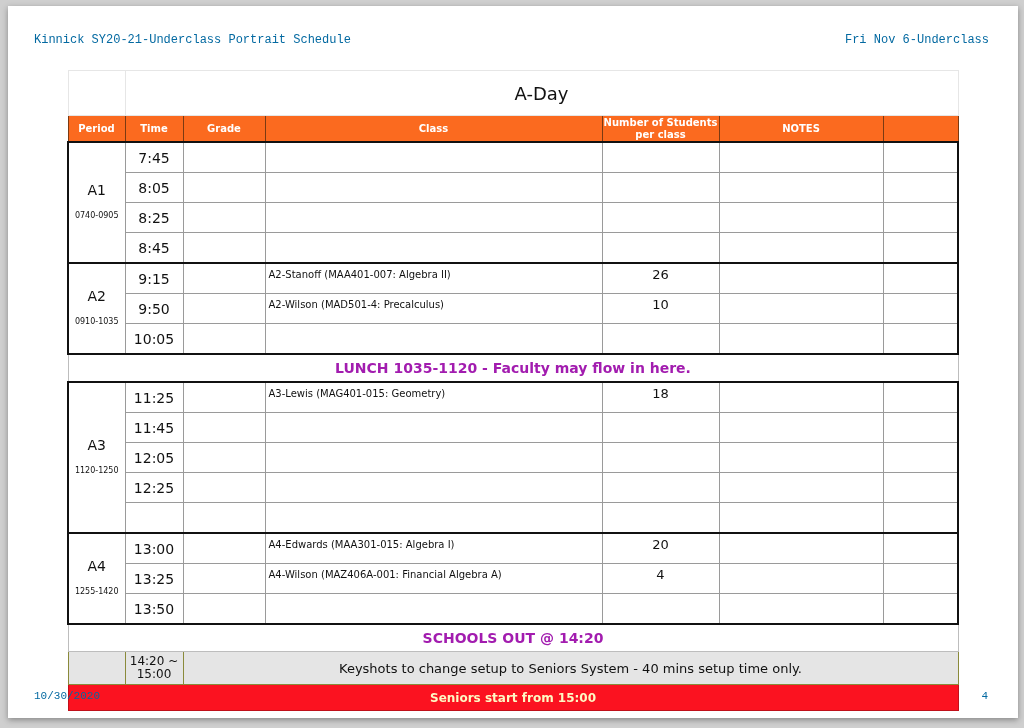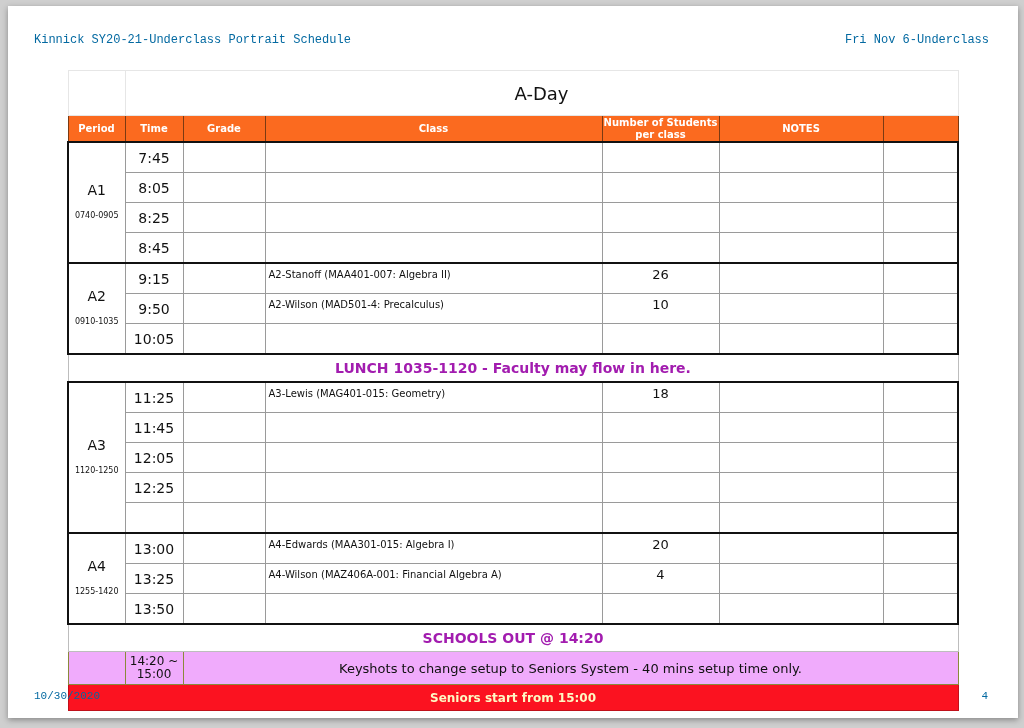--- a/index.html
+++ b/index.html
@@ -30,21 +30,21 @@
   .slot td.cls { text-align:left; padding-left:3px; font-size:10px; }
   .slot td.cnt { font-size:13px; vertical-align:top; padding-top:3px; }
   .slot td.cls { vertical-align:top; padding-top:5px; }
   td.period { font-size:14px; line-height:14px; }
   td.period .range { font-size:8px; display:block; margin-top:12px; }
   .grp-top td { border-top:2px solid #111; }
   .grp-bot td { border-bottom:2px solid #111; }
   td.edge-l { border-left:2px solid #111; }
   td.edge-r { border-right:2px solid #111; }
   .banner td { height:26px; font-weight:bold; color:#a21caf; font-size:14px; border:1px solid #bdbdbd; }
-  .yellow td { background:#f0abfc; height:32px; font-size:13px; border:1px solid #8a8a3a; }
+  .yellow td { background:#e5e5e5; height:32px; font-size:13px; border:1px solid #8a8a3a; }
   .yellow td.ytime { font-size:12px; line-height:13px; white-space:normal; }
   .red td { background:#fb1220; color:#fef9c3; font-weight:bold; font-size:12px; height:25px; border:1px solid #c0101a; }
 </style>
 </head>
 <body>
 
 <div class="page">
   <div class="hdr-left">Kinnick SY20-21-Underclass Portrait Schedule</div>
   <div class="hdr-right">Fri Nov 6-Underclass</div>
 

